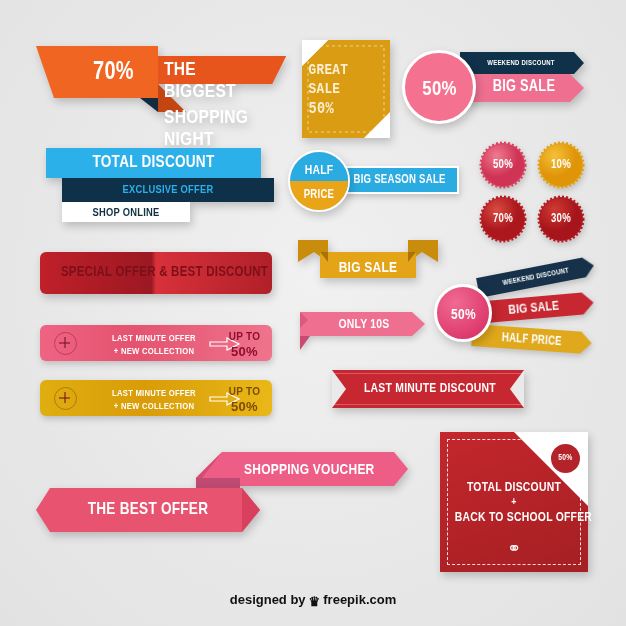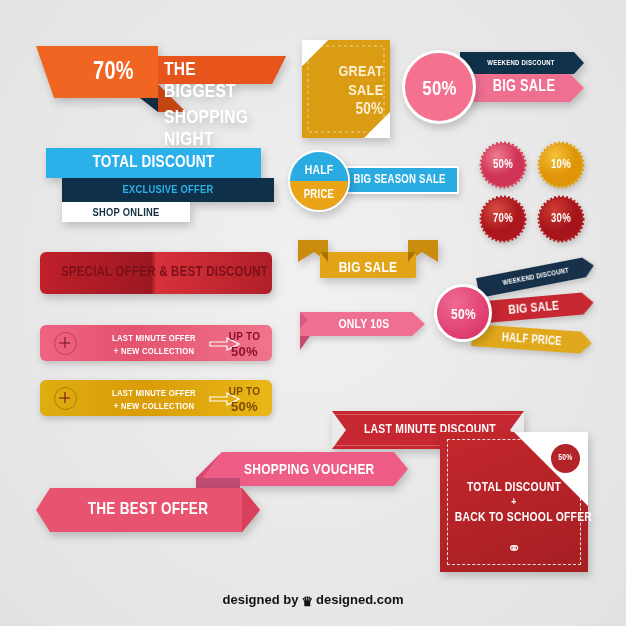--- a/index.html
+++ b/index.html
@@ -101,21 +101,21 @@
 
   
   #b13{left:434px;top:276px;width:170px;height:72px;}
   #b13 .circ{position:absolute;left:0;top:8px;width:52px;height:52px;border-radius:50%;
      background:radial-gradient(circle at 35% 30%,#f06a92,#d6285f);border:3px solid #fff;z-index:4;}
   #b13 .circ .t{font-size:15px;}
   #b13 .rb{position:absolute;}
   #b13 .rb .t{position:absolute;left:0;top:0;width:100%;text-align:center;}
 
   
-  #b14{left:332px;top:370px;width:192px;height:38px;margin-top:41px;}
+  #b14{left:332px;top:370px;width:192px;height:38px;}
   #b14 .t{position:absolute;left:16px;top:11px;width:160px;text-align:center;font-size:13px;}
 
   
   #b17{left:258px;top:492px;width:150px;height:70px;}
   #b17 .t1{position:absolute;left:14px;top:18px;width:120px;text-align:center;font-size:13px;
      color:#fdf3e2;}
   #b17 .t2{position:absolute;left:14px;top:34px;width:124px;text-align:center;font-size:15px;}
   #b17 .up{position:absolute;left:86px;top:0px;width:62px;height:18px;background:#15536e;}
   #b17 .up .t{position:absolute;left:0;top:4px;width:100%;text-align:center;font-size:9px;}
   #b17 .chk{position:absolute;left:22px;top:18px;width:13px;height:13px;border-radius:50%;
@@ -209,21 +209,21 @@
 
   <div class="abs sh" id="b6">
     <svg width="88" height="98" viewBox="0 0 88 98">
       <rect x="0" y="0" width="88" height="98" fill="#fff"></rect>
       <polygon points="0,0 88,0 88,98 0,98 0,26 26,0" fill="#d99c12"></polygon>
       <polygon points="0,98 0,72 88,0 88,26 26,98" fill="#d99c12"></polygon>
       <polygon points="0,0 26,0 0,26" fill="#fff"></polygon>
       <polygon points="88,72 88,98 62,98" fill="#fff"></polygon>
       <rect x="6" y="6" width="76" height="86" fill="none" stroke="rgba(255,255,255,.55)" stroke-width="1" stroke-dasharray="3 3"></rect>
     </svg>
-    <div class="abs cond" style="left:0;top:22px;width:88px;text-align:right;color:#fdf0d2;font-weight:bold;">
+    <div class="abs cond" style="left:0;top:22px;width:88px;text-align:left;color:#fdf0d2;font-weight:bold;font-family:Liberation Mono, monospace;">
       <div style="font-size:15px;transform:scaleX(.85);">GREAT</div>
       <div style="font-size:15px;margin-top:2px;transform:scaleX(.85);">SALE</div>
       <div style="font-size:16px;margin-top:2px;transform:scaleX(.85);">50%</div>
     </div>
   </div>
 
   <div class="abs sh" id="b8">
     <svg width="132" height="52" viewBox="0 0 132 52">
       <polygon points="8,0 122,0 132,11 122,22 8,22" fill="#10314a"></polygon>
       <polygon points="0,22 118,22 132,36 118,50 0,50" fill="#ef6f91"></polygon>
@@ -382,16 +382,16 @@
     <div class="t2 txt cond">+</div>
     <div class="t3 txt cond">BACK TO SCHOOL OFFER</div>
     <div class="must">⚭</div>
     <div class="fold"></div>
     <div class="bdg">
       <div class="t txt cond">50%</div>
     </div>
   </div>
 
   <div class="abs" id="credit">
-    <span>designed by</span><span class="crown">♛</span><span>designed.com</span>
+    <span>designed by</span><span class="crown">♛</span><span>freepik.com</span>
   </div>
 
 </div>
 
 </body></html>

